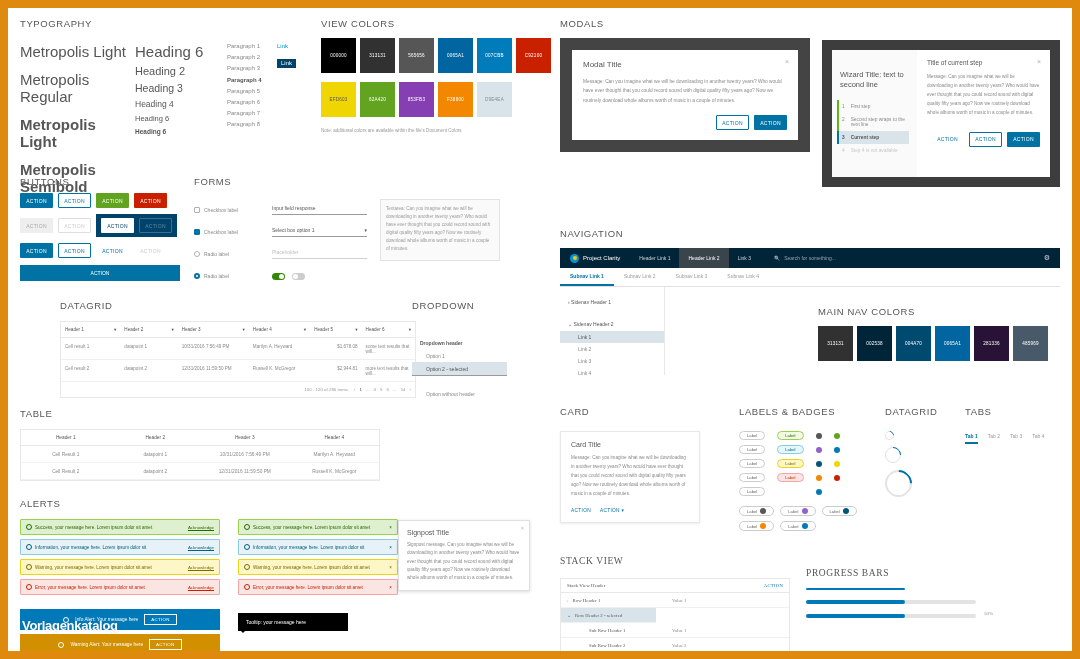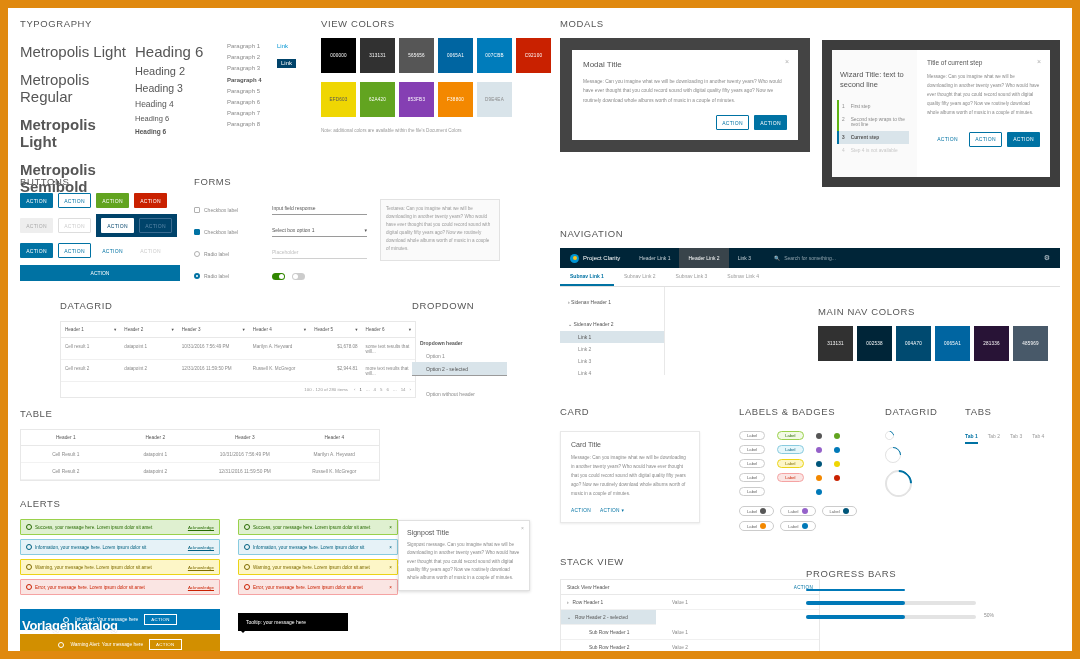--- a/index.html
+++ b/index.html
@@ -197,21 +197,21 @@
   .lbl-row{display:flex;align-items:center;gap:12px;margin-bottom:5px;}
   .lbl{border:1px solid #ccc;border-radius:6px;padding:1px 7px;font-size:4.2px;color:#666;background:#fff;}
   .dot{width:6px;height:6px;border-radius:50%;}
   .spinners{position:absolute;left:325px;top:0;width:80px;}
   .sp-ring{border-radius:50%;border:1.4px solid #e3e3e3;border-top-color:#0072a3;transform:rotate(45deg);}
   .tabs{position:absolute;left:405px;top:0;width:95px;}
   .tab-bar{display:flex;gap:10px;margin-top:16px;font-size:5px;color:#9a9a9a;}
   .tab.act{color:#0072a3;font-weight:700;border-bottom:2px solid #0072a3;padding-bottom:3px;}
 
   
-  .stack{position:absolute;left:552px;top:548px;width:260px;}
+  .stack{position:absolute;left:552px;top:548px;width:230px;font-family:Liberation Serif, serif;}
   .sv{margin-top:12px;border:1px solid #e8e8e8;border-bottom:none;}
   .sv-head{display:flex;justify-content:space-between;align-items:center;padding:4px 6px;
            font-size:5px;color:#565656;border-bottom:1px solid #e8e8e8;}
   .sv-head .act{color:#0072a3;font-size:4.6px;letter-spacing:.3px;}
   .sv-r{display:flex;font-size:4.8px;color:#565656;border-bottom:1px solid #f0f0f0;padding:4.5px 6px;}
   .sv-r.sel{background:#d9e4ea;}
   .sv-r .k{width:105px;display:flex;gap:4px;}
   .sv-r .v{color:#8a8a8a;}
   .sv-r.sub .k{padding-left:18px;}
   .progress{position:absolute;left:246px;top:12px;width:250px;}

